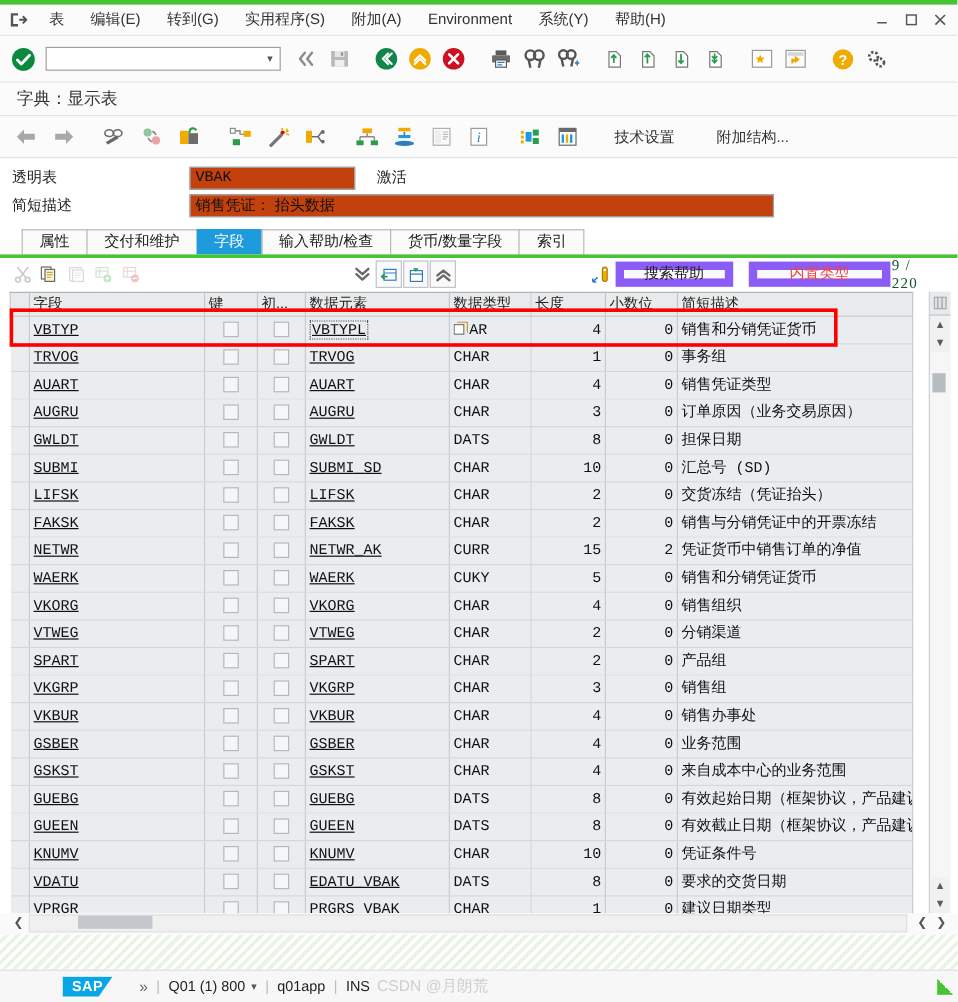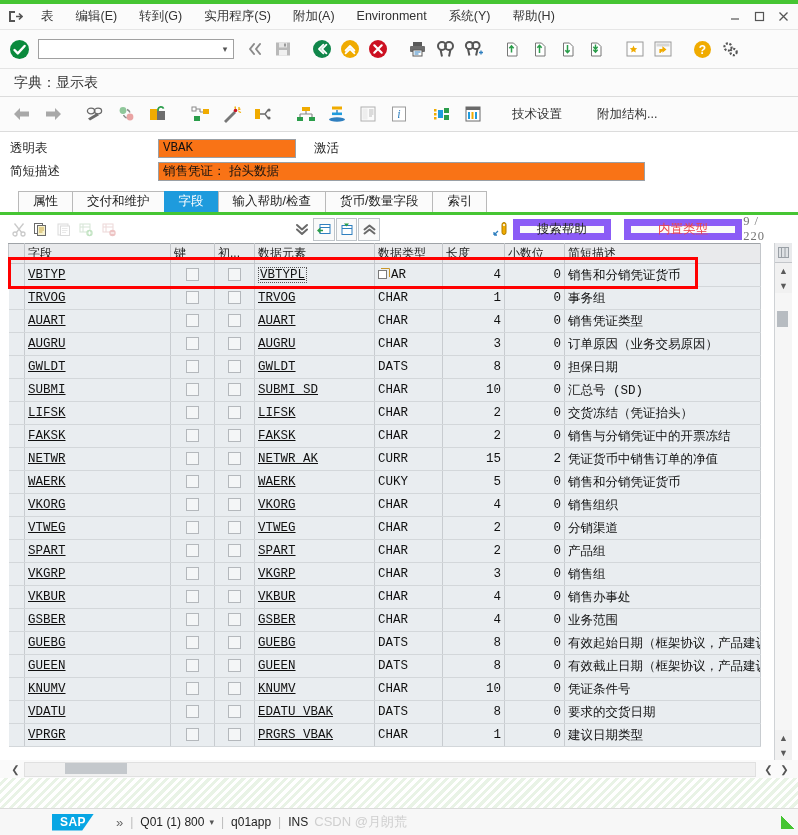--- a/index.html
+++ b/index.html
@@ -55,21 +55,21 @@
     display:flex;align-items:center;padding-left:8px;gap:3px;
   }
   .appicon{width:28px;height:26px;display:flex;align-items:center;justify-content:center;cursor:default;}
   .appbtn{height:24px;display:flex;align-items:center;padding:0 10px;font-size:12.5px;color:#333;cursor:default;}
 
   
   .hdr{padding:6px 0 0 8px;background:#fff;}
   .hrow{display:flex;align-items:center;height:20px;margin-bottom:3px;}
   .hlabel{width:148px;font-size:12.5px;color:#222;padding-left:2px;}
   .hfield{
-    height:19px;box-sizing:border-box;background:#f97316;border:1px solid #9aa0a6;
+    height:19px;box-sizing:border-box;background:#c2410c;border:1px solid #9aa0a6;
     display:flex;align-items:center;padding:0 4px;font-size:12.5px;color:#111;
     font-family:"Liberation Mono","DejaVu Sans Mono",monospace;
   }
   .hfield.wide{font-family:"Liberation Sans",sans-serif;}
   .hstatus{margin-left:18px;font-size:12.5px;color:#222;}
 
   
   .tabstrip{display:flex;align-items:flex-end;padding-left:18px;margin-top:6px;height:22px;}
   .tab{
     height:20px;line-height:19px;padding:0 14px;font-size:12.5px;color:#222;
@@ -88,21 +88,21 @@
     border:1px solid transparent;
   }
   .gicon.box{border:1px solid #bfc4c9;background:#fafafa;}
   .gicon.dis{opacity:.45;}
   .gsep{width:12px;}
   .gbtn{
     height:21px;box-sizing:border-box;display:flex;align-items:center;justify-content:center;
     border:7px solid #8b5cf6;background:#fafafa;font-size:12.5px;color:#222;cursor:default;
   }
   .gbtn.dis{color:#ef4444;}
-  .counter{margin-left:auto;margin-right:16px;font-size:12.5px;color:#737373;letter-spacing:1px;
+  .counter{margin-left:auto;margin-right:16px;font-size:12.5px;color:#14532d;letter-spacing:1px;
            font-family:"Liberation Serif","DejaVu Serif",serif;}
 
   
   .gridwrap{flex:1 1 auto;position:relative;overflow:hidden;background:#fff;padding:0 6px 0 8px;}
   table.grid{border-collapse:collapse;width:752px;table-layout:fixed;}
   table.grid th{
     background:#e9eaec;border:1px solid #c3c6ca;border-top:1px solid #9fa3a7;
     font-weight:normal;font-size:12px;text-align:left;height:19px;padding:0 3px;color:#222;
     overflow:hidden;white-space:nowrap;
   }
@@ -780,20 +780,31 @@
             <td class="chk"><span class="cb"></span></td>
             <td class="chk"><span class="cb"></span></td>
             <td><span class="lnk">GSBER</span></td>
             <td class="dtype"><span>CHAR</span></td>
             <td class="num">4</td>
             <td class="num">0</td>
             <td class="desc">业务范围</td>
           </tr>
           <tr>
             <td class="rowhead"></td>
+            <td><span class="lnk">GSKST</span></td>
+            <td class="chk"><span class="cb"></span></td>
+            <td class="chk"><span class="cb"></span></td>
+            <td><span class="lnk">GSKST</span></td>
+            <td class="dtype"><span>CHAR</span></td>
+            <td class="num">4</td>
+            <td class="num">0</td>
+            <td class="desc">来自成本中心的业务范围</td>
+          </tr>
+          <tr>
+            <td class="rowhead"></td>
             <td><span class="lnk">GUEBG</span></td>
             <td class="chk"><span class="cb"></span></td>
             <td class="chk"><span class="cb"></span></td>
             <td><span class="lnk">GUEBG</span></td>
             <td class="dtype"><span>DATS</span></td>
             <td class="num">8</td>
             <td class="num">0</td>
             <td class="desc">有效起始日期（框架协议，产品建议）</td>
           </tr>
           <tr>

